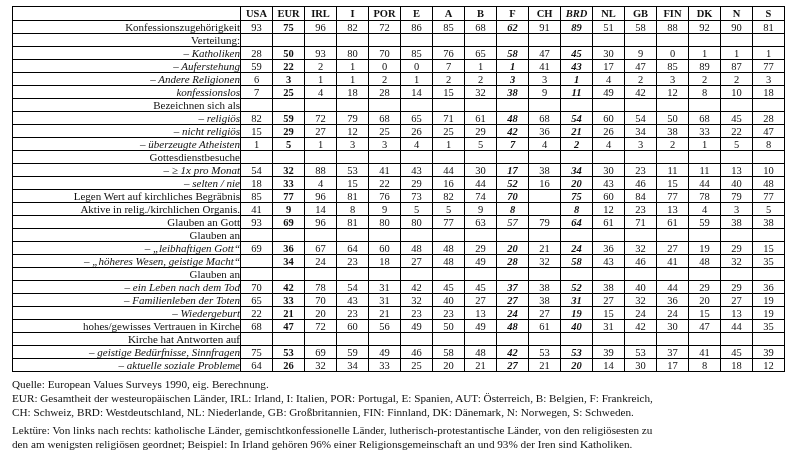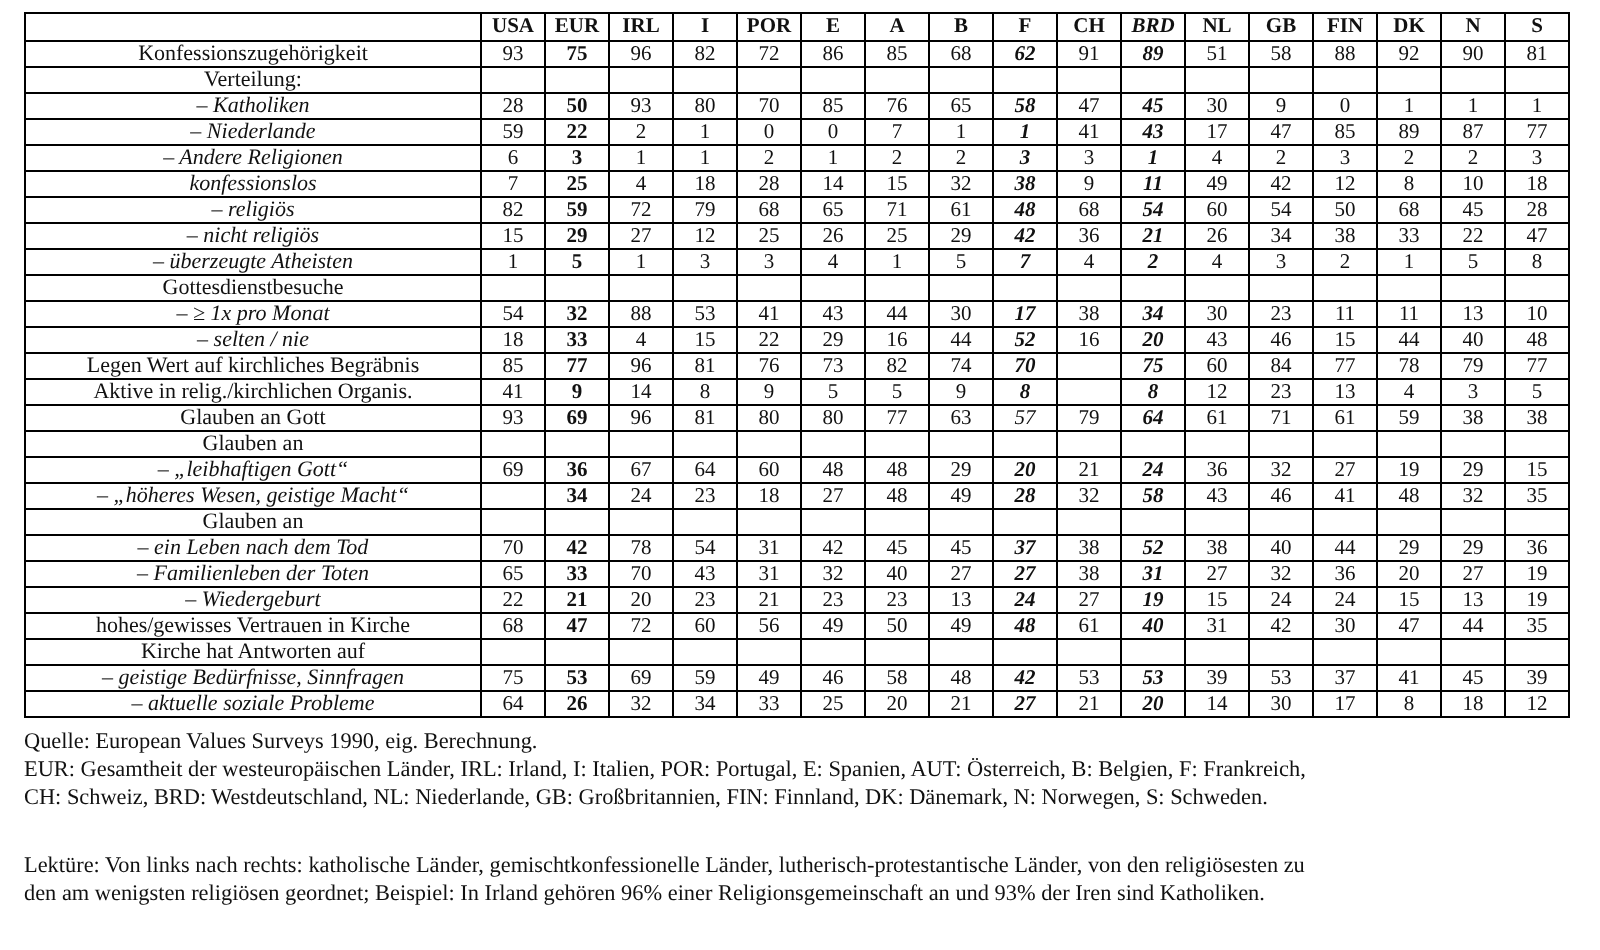--- a/index.html
+++ b/index.html
@@ -28,21 +28,21 @@
     table-layout: fixed;
     font-size: 10.5px;
   }
   table.survey td, table.survey th {
     border: 1px solid #000;
     padding: 0;
     vertical-align: middle;
   }
   
   .lbl {
-    text-align: center;
+    text-align: right;
     padding: 0 2px 0 4px;
     font-size: 11px;
     white-space: nowrap;
     overflow: hidden;
   }
   .num {
     text-align: center;
     font-size: 10.5px;
     width: 30px;
   }
@@ -161,21 +161,21 @@
           <td class="num">47</td>
           <td class="num" style="font-weight: bold; font-style: italic;">45</td>
           <td class="num">30</td>
           <td class="num">9</td>
           <td class="num">0</td>
           <td class="num">1</td>
           <td class="num">1</td>
           <td class="num">1</td>
         </tr>
         <tr class="rowh">
-          <td class="lbl indent">– Niederlande</td>
+          <td class="lbl indent">– Auferstehung</td>
           <td class="num">59</td>
           <td class="num" style="font-weight: bold;">22</td>
           <td class="num">2</td>
           <td class="num">1</td>
           <td class="num">0</td>
           <td class="num">0</td>
           <td class="num">7</td>
           <td class="num">1</td>
           <td class="num" style="font-weight: bold; font-style: italic;">1</td>
           <td class="num">41</td>
@@ -220,20 +220,40 @@
           <td class="num" style="font-weight: bold; font-style: italic;">38</td>
           <td class="num">9</td>
           <td class="num" style="font-weight: bold; font-style: italic;">11</td>
           <td class="num">49</td>
           <td class="num">42</td>
           <td class="num">12</td>
           <td class="num">8</td>
           <td class="num">10</td>
           <td class="num">18</td>
         </tr>
+        <tr class="rowh topsep">
+          <td class="lbl">Bezeichnen sich als</td>
+          <td class="num"></td>
+          <td class="num" style="font-weight: bold;"></td>
+          <td class="num"></td>
+          <td class="num"></td>
+          <td class="num"></td>
+          <td class="num"></td>
+          <td class="num"></td>
+          <td class="num"></td>
+          <td class="num" style="font-weight: bold; font-style: italic;"></td>
+          <td class="num"></td>
+          <td class="num" style="font-weight: bold; font-style: italic;"></td>
+          <td class="num"></td>
+          <td class="num"></td>
+          <td class="num"></td>
+          <td class="num"></td>
+          <td class="num"></td>
+          <td class="num"></td>
+        </tr>
         <tr class="rowh">
           <td class="lbl indent">– religiös</td>
           <td class="num">82</td>
           <td class="num" style="font-weight: bold;">59</td>
           <td class="num">72</td>
           <td class="num">79</td>
           <td class="num">68</td>
           <td class="num">65</td>
           <td class="num">71</td>
           <td class="num">61</td>
@@ -627,17 +647,17 @@
           <td class="num">18</td>
           <td class="num">12</td>
         </tr>
       </tbody>
   </table>
 
   <div class="notes">
     <p class="src">Quelle: European Values Surveys 1990, eig. Berechnung.</p>
     <p>EUR: Gesamtheit der westeuropäischen Länder, IRL: Irland, I: Italien, POR: Portugal, E: Spanien, AUT: Österreich, B: Belgien, F: Frankreich,</p>
     <p>CH: Schweiz, BRD: Westdeutschland, NL: Niederlande, GB: Großbritannien, FIN: Finnland, DK: Dänemark, N: Norwegen, S: Schweden.</p>
-    <p style="margin-top:20px">Lektüre: Von links nach rechts: katholische Länder, gemischtkonfessionelle Länder, lutherisch-protestantische Länder, von den religiösesten zu</p>
+    <p style="margin-top:4px">Lektüre: Von links nach rechts: katholische Länder, gemischtkonfessionelle Länder, lutherisch-protestantische Länder, von den religiösesten zu</p>
     <p>den am wenigsten religiösen geordnet; Beispiel: In Irland gehören  96% einer Religionsgemeinschaft an und 93% der Iren sind Katholiken.</p>
   </div>
 
 </div>
 
 </body></html>

